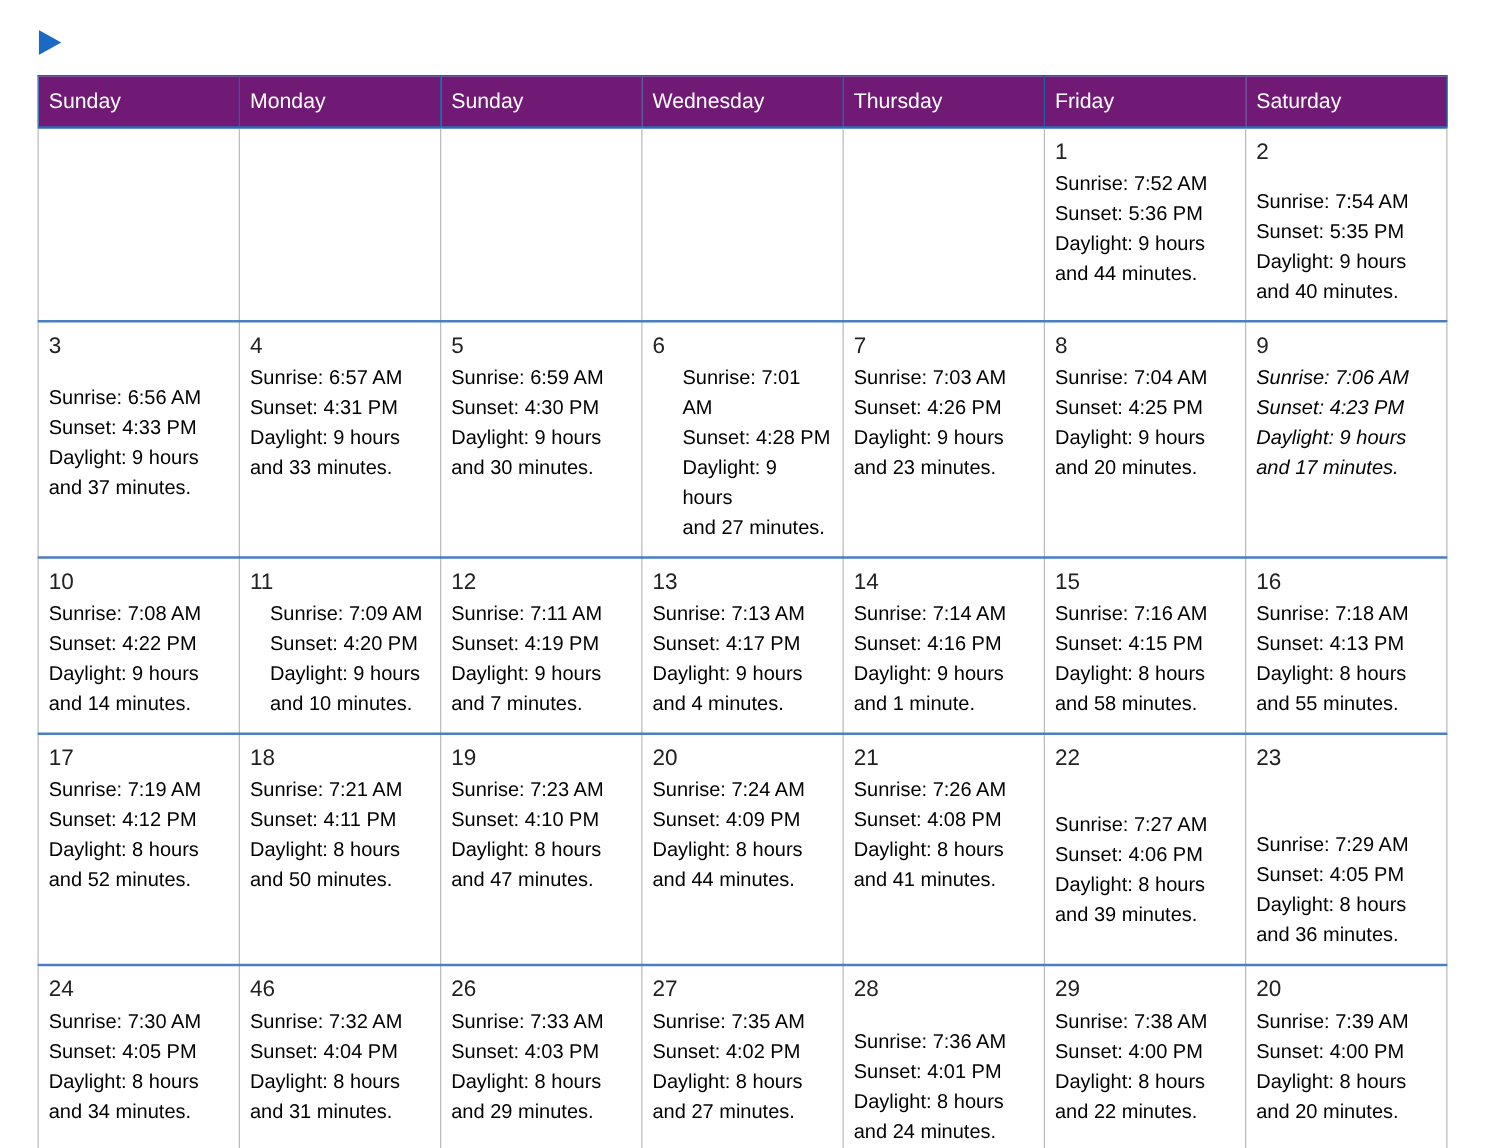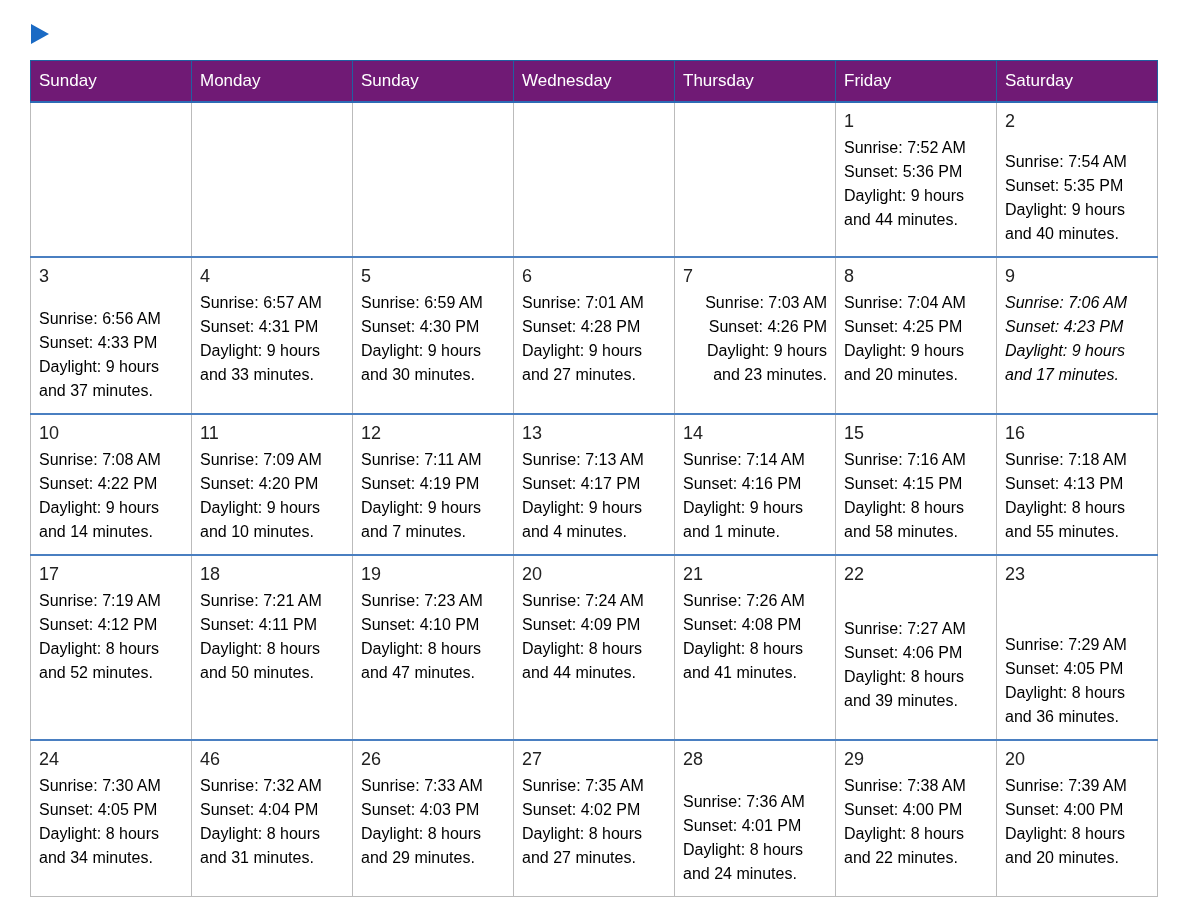--- a/index.html
+++ b/index.html
@@ -167,28 +167,28 @@
         </td>
         <td>
           <span class="day-number">5</span>
           <div class="day-info" style="white-space: pre-line;">Sunrise: 6:59 AM
 Sunset: 4:30 PM
 Daylight: 9 hours
 and 30 minutes.</div>
         </td>
         <td>
           <span class="day-number">6</span>
-          <div class="day-info" style="white-space: pre-line;">Sunrise: 7:01 AM
+          <div class="day-info" style="white-space: pre-line; margin-left: 24px;">Sunrise: 7:01 AM
 Sunset: 4:28 PM
 Daylight: 9 hours
 and 27 minutes.</div>
         </td>
         <td>
           <span class="day-number">7</span>
-          <div class="day-info" style="white-space: pre-line; text-align: right;">Sunrise: 7:03 AM
+          <div class="day-info" style="white-space: pre-line;">Sunrise: 7:03 AM
 Sunset: 4:26 PM
 Daylight: 9 hours
 and 23 minutes.</div>
         </td>
         <td>
           <span class="day-number">8</span>
           <div class="day-info" style="white-space: pre-line;">Sunrise: 7:04 AM
 Sunset: 4:25 PM
 Daylight: 9 hours
 and 20 minutes.</div>
@@ -204,21 +204,21 @@
       <tr>
         <td>
           <span class="day-number">10</span>
           <div class="day-info" style="white-space: pre-line;">Sunrise: 7:08 AM
 Sunset: 4:22 PM
 Daylight: 9 hours
 and 14 minutes.</div>
         </td>
         <td>
           <span class="day-number">11</span>
-          <div class="day-info" style="white-space: pre-line;">Sunrise: 7:09 AM
+          <div class="day-info" style="white-space: pre-line; margin-left: 16px;">Sunrise: 7:09 AM
 Sunset: 4:20 PM
 Daylight: 9 hours
 and 10 minutes.</div>
         </td>
         <td>
           <span class="day-number">12</span>
           <div class="day-info" style="white-space: pre-line;">Sunrise: 7:11 AM
 Sunset: 4:19 PM
 Daylight: 9 hours
 and 7 minutes.</div>

